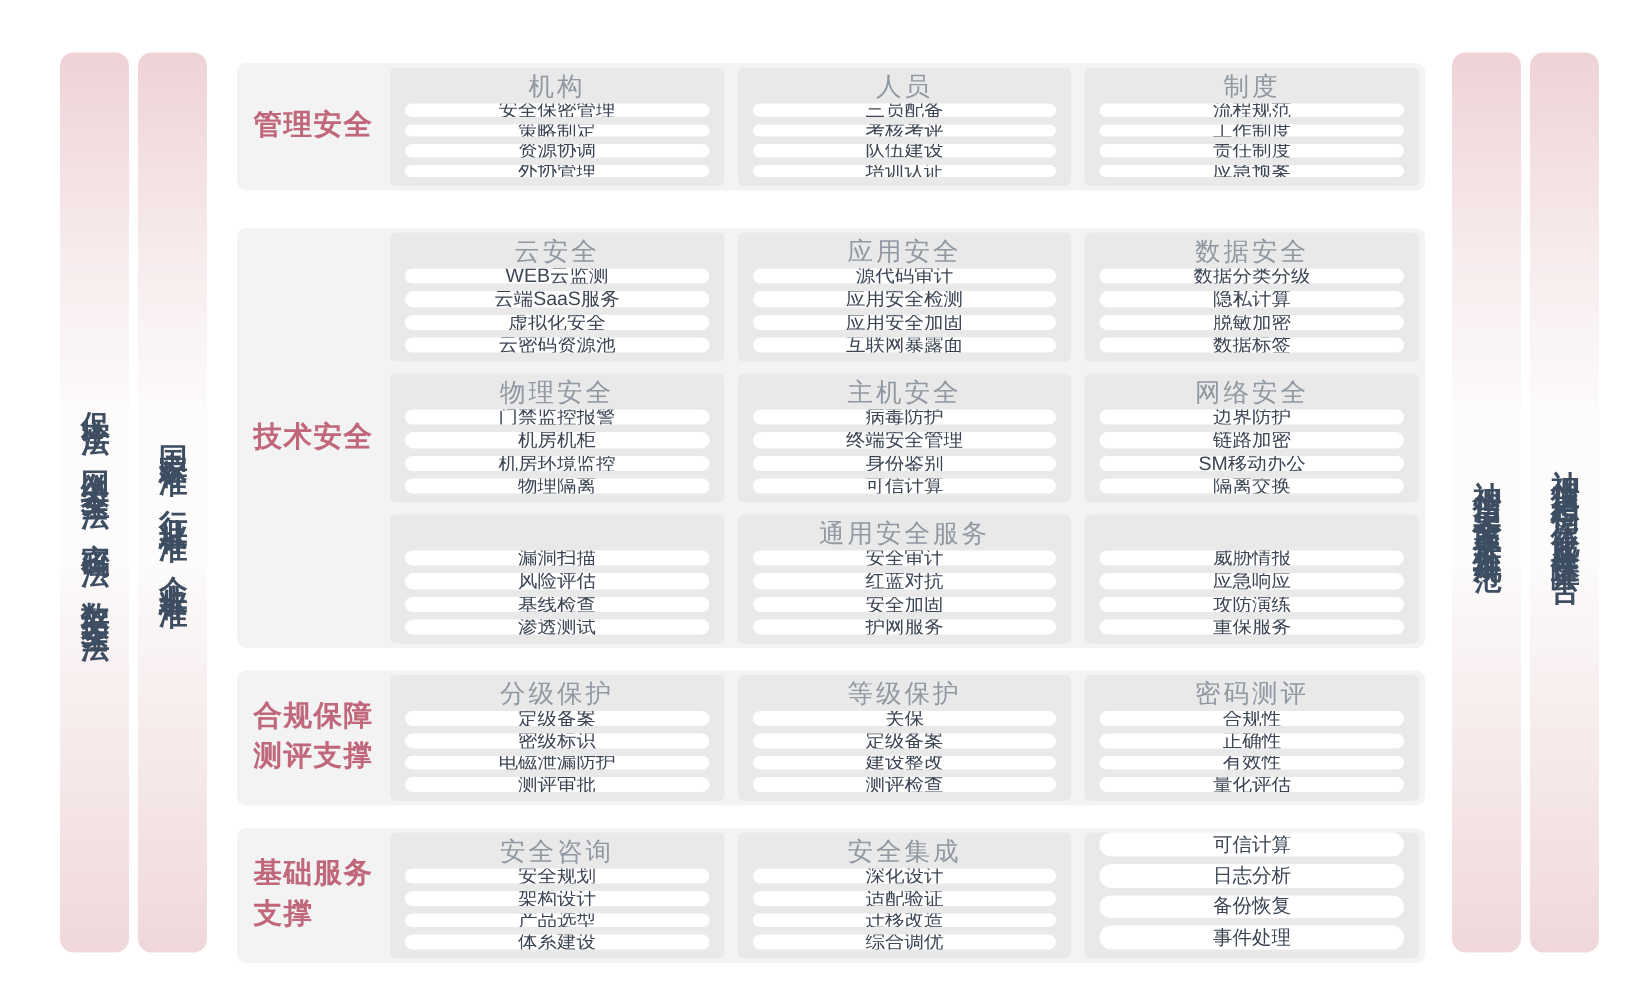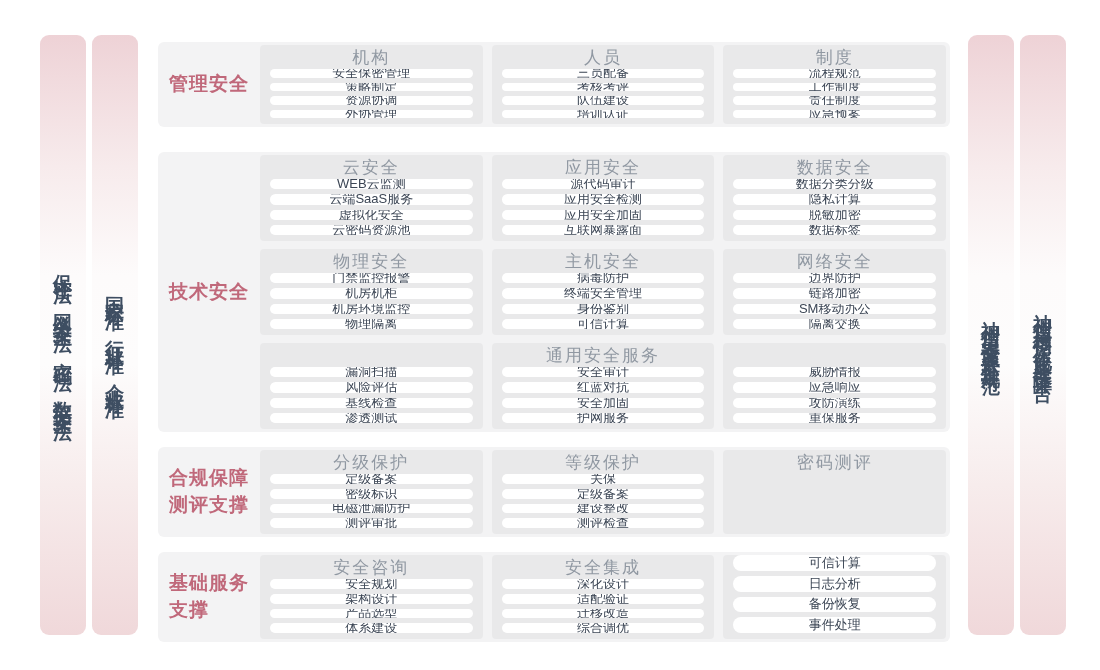--- a/index.html
+++ b/index.html
@@ -206,20 +206,26 @@
               <div class="group-title">等级保护</div>
               <div class="chip-grid">
                 <div class="chip">关保</div>
                 <div class="chip">定级备案</div>
                 <div class="chip">建设整改</div>
                 <div class="chip">测评检查</div>
               </div>
             </div>
             <div class="group">
               <div class="group-title">密码测评</div>
+              <div class="chip-grid">
+                <div class="chip">合规性</div>
+                <div class="chip">正确性</div>
+                <div class="chip">有效性</div>
+                <div class="chip">量化评估</div>
+              </div>
             </div>
           </div>
         </div>
       </section>
       <section class="row">
         <div class="row-label">基础服务
 支撑</div>
         <div class="row-groups">
           <div class="group-row">
             <div class="group">

